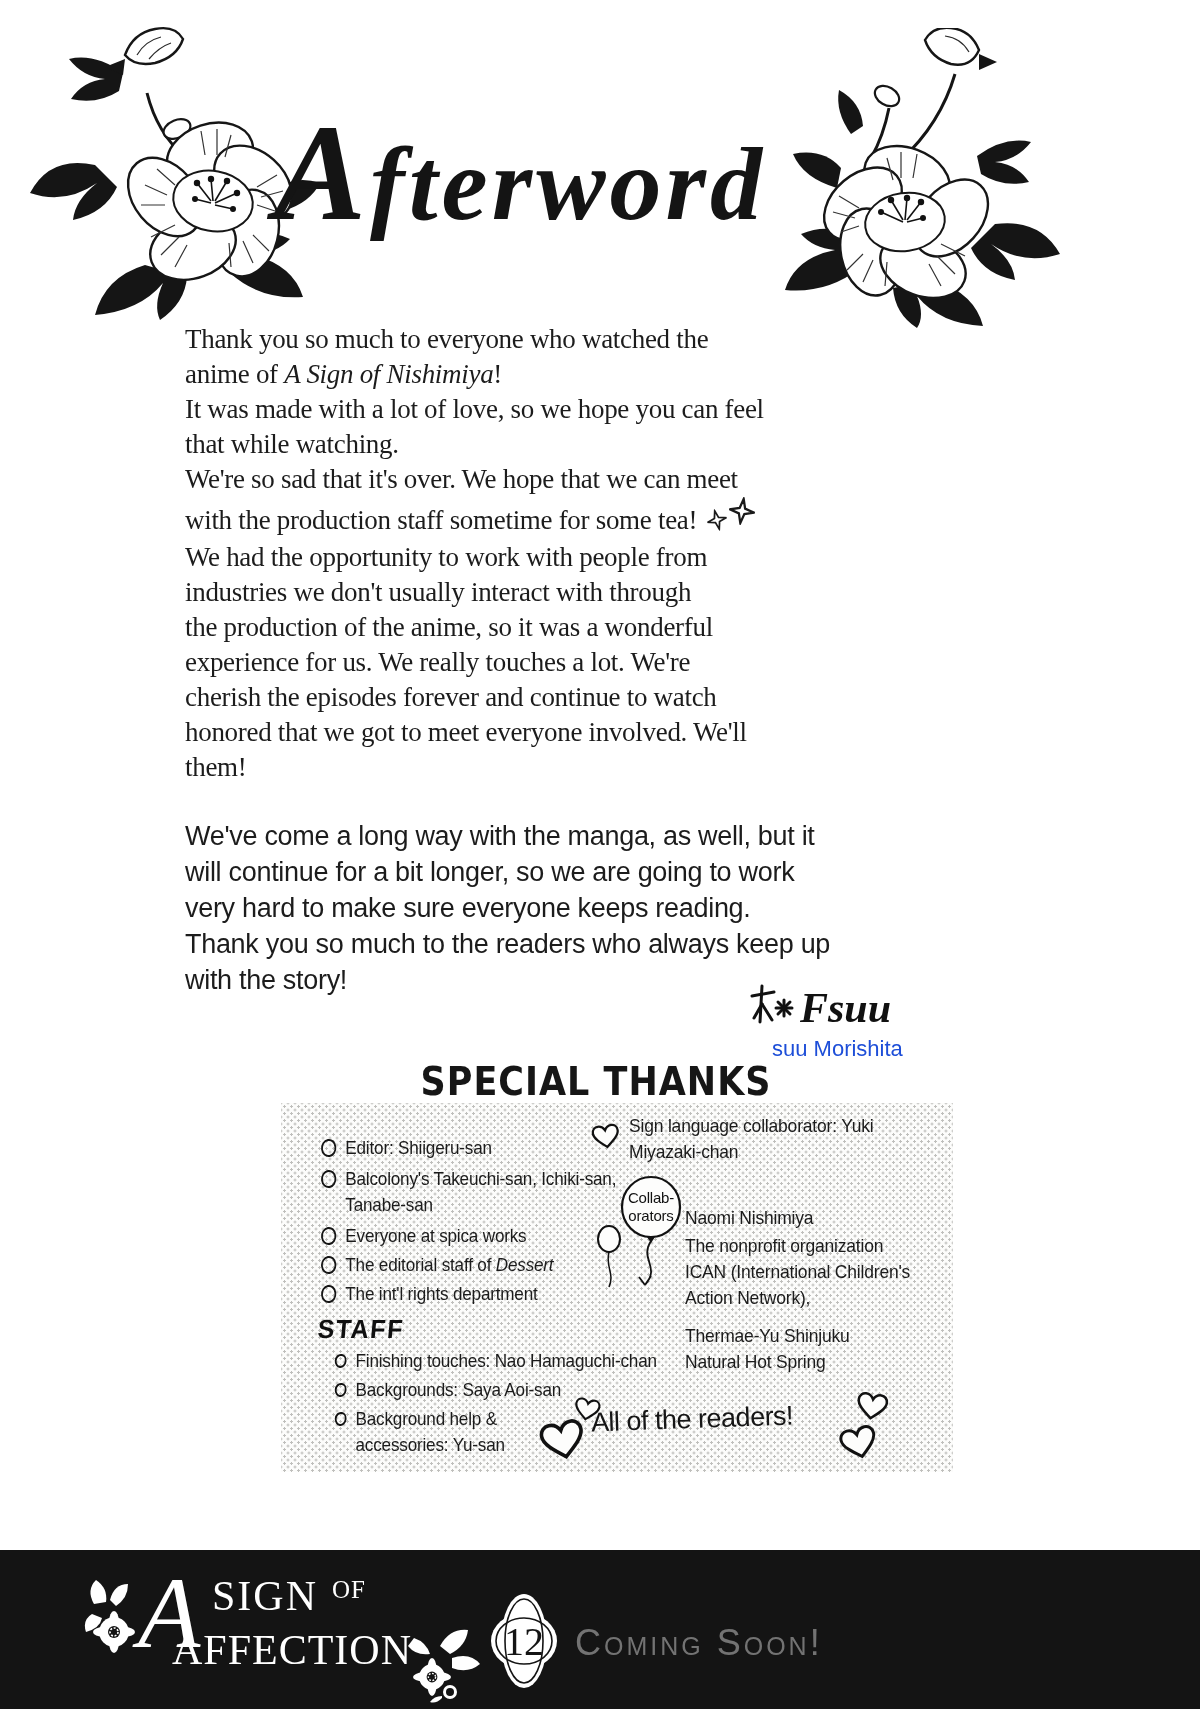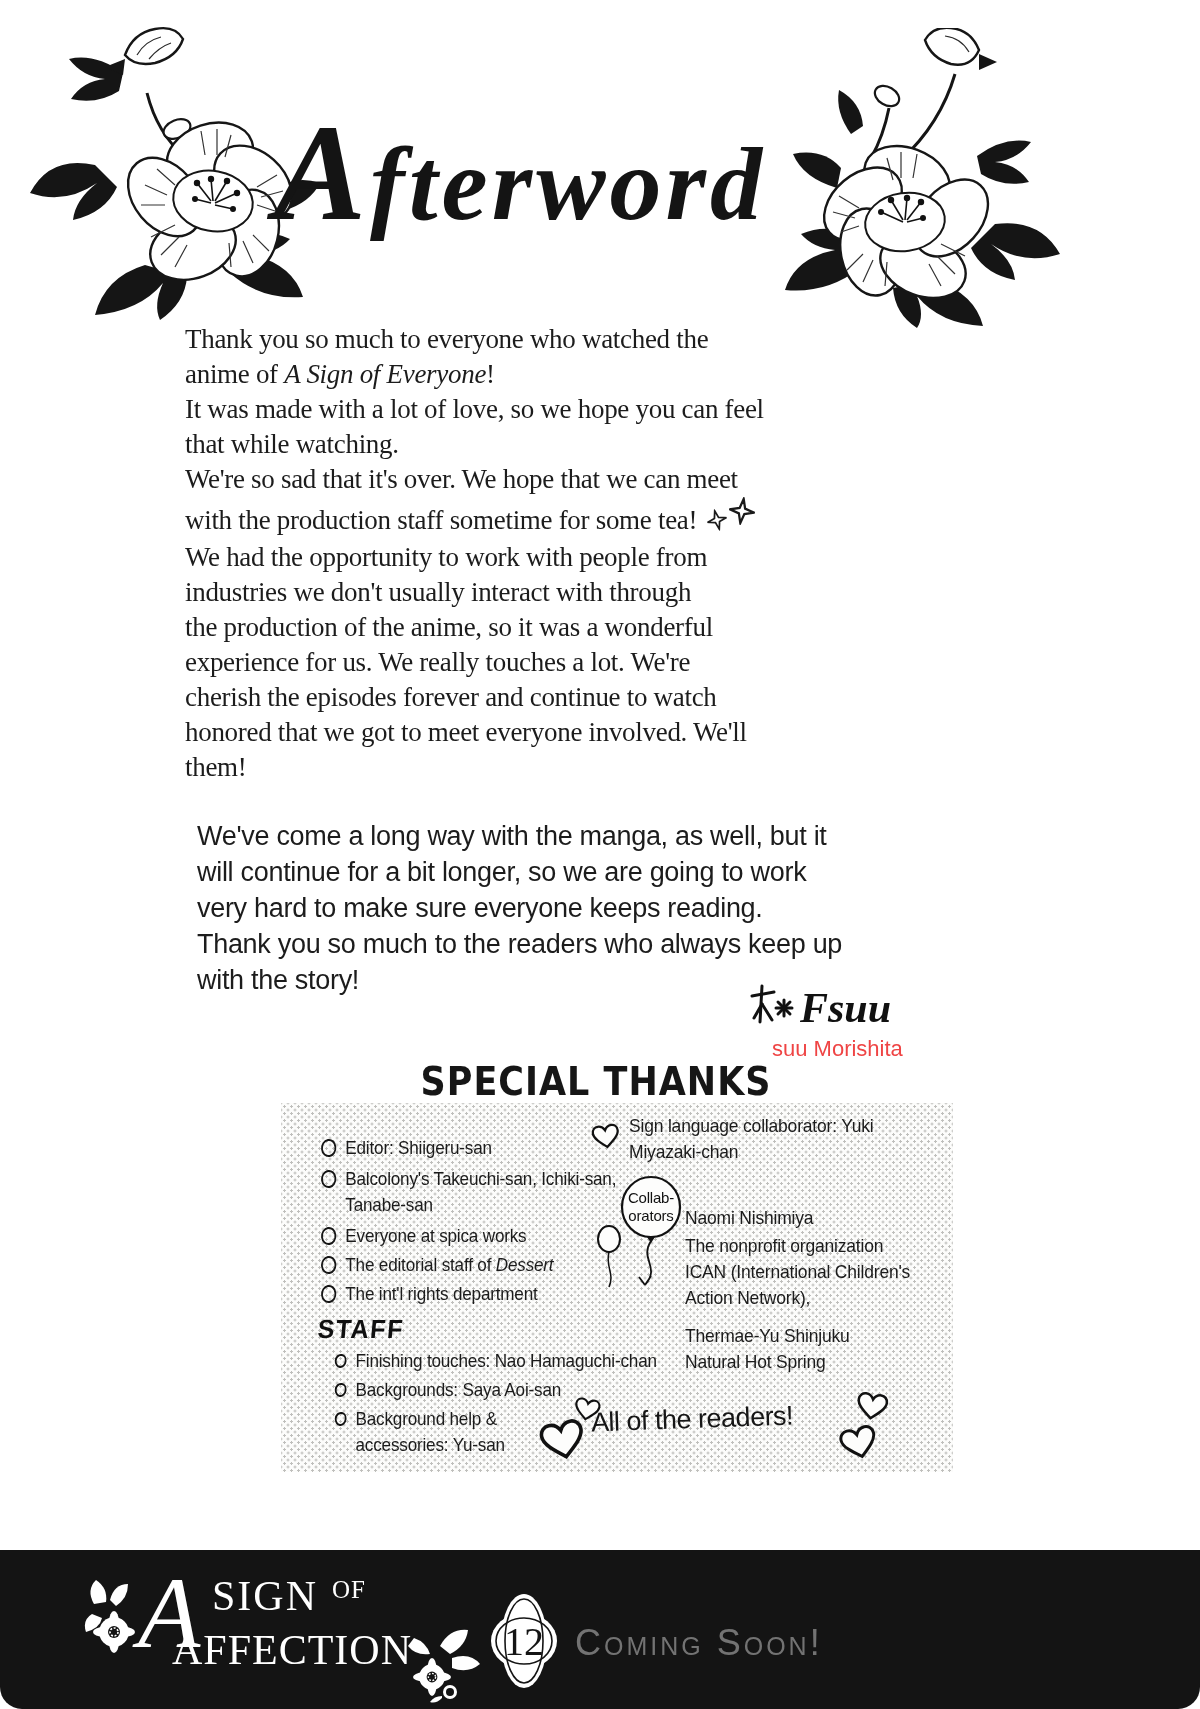--- a/index.html
+++ b/index.html
@@ -1,36 +1,36 @@
 <!DOCTYPE html>
 <html><head>
 <meta charset="utf-8">
 <style>
   html,body{margin:0;padding:0;background:#fff;}
   .page{position:relative;width:1200px;height:1709px;background:#fff;overflow:hidden;
-        font-family:"Liberation Sans",sans-serif;color:#1a1a1a;border-radius:22px;}
+        font-family:"Liberation Sans",sans-serif;color:#1a1a1a;}
 
   
   .title{position:absolute;left:230px;top:88px;width:580px;text-align:center;
          font-family:"Liberation Serif",serif;font-style:italic;font-weight:bold;
          font-size:104px;line-height:170px;letter-spacing:4px;color:#141414;}
   .title .cap{font-size:138px;}
 
   
   .body-text{position:absolute;left:185px;font-size:27px;line-height:35px;
              letter-spacing:-0.3px;color:#1c1c1c;}
   .body-text .bline{white-space:nowrap;}
   .p1{top:322px;font-family:Liberation Serif, serif;}
-  .p2{top:818px;line-height:36px;margin-left:12px;}
+  .p2{top:818px;line-height:36px;}
   .em-title{font-style:italic;}
   .sparkles{display:inline-block;margin-left:10px;vertical-align:-2px;}
 
   
   .sig-mark{position:absolute;left:748px;top:978px;}
-  .sig-name{position:absolute;left:772px;top:1036px;font-size:22px;letter-spacing:0px;color:#ef4444;}
+  .sig-name{position:absolute;left:772px;top:1036px;font-size:22px;letter-spacing:0px;color:#1d4ed8;}
 
   
   .special-heading{position:absolute;left:260px;top:1062px;width:672px;text-align:center;
         font-family:"DejaVu Sans",sans-serif;font-weight:bold;font-size:35px;letter-spacing:1px;
         transform:scaleY(1.12);color:#161616;}
   .thanks-box{position:absolute;left:281px;top:1103px;width:672px;height:369px;
         background-color:#fcfcfb;
         background-image:radial-gradient(#bfbfbc 1.1px,transparent 1.25px),
                          radial-gradient(#bfbfbc 1.1px,transparent 1.25px);
         background-size:7px 7px;background-position:0 0,3.5px 3.5px;
@@ -159,21 +159,21 @@
         <path d="M168 194 L152 190" fill="none"></path>
           <circle cx="152" cy="190" r="2.2"></circle>
       </g>
     </g>
   </svg>
 
   <div class="title"><span class="cap">A</span><span>fterword</span></div>
 
   <div class="body-text p1">
     <div class="bline">Thank you so much to everyone who watched the</div>
-    <div class="bline"><span>anime of </span><span class="em-title">A Sign of Everyone</span><span>!</span></div>
+    <div class="bline"><span>anime of </span><span class="em-title">A Sign of Nishimiya</span><span>!</span></div>
     <div class="bline">It was made with a lot of love, so we hope you can feel</div>
     <div class="bline">that while watching.</div>
     <div class="bline">We're so sad that it's over. We hope that we can meet</div>
     <div class="bline"><span>with the production staff sometime for some tea!</span><span class="sparkles"><svg width="20" height="22" viewBox="0 0 16 16" style="transform:rotate(-14deg)">
             <path d="M8 0.5 L9.7 6.3 L15.5 8 L9.7 9.7 L8 15.5 L6.3 9.7 L0.5 8 L6.3 6.3 Z" fill="#fff" stroke="#1a1a1a" stroke-width="1.4"></path>
           </svg><svg width="26" height="28" viewBox="0 0 16 16" style="transform:rotate(8deg);margin-left:2px;vertical-align:6px;">
             <path d="M8 0.5 L9.7 6.3 L15.5 8 L9.7 9.7 L8 15.5 L6.3 9.7 L0.5 8 L6.3 6.3 Z" fill="#fff" stroke="#1a1a1a" stroke-width="1.4"></path>
           </svg></span></div>
     <div class="bline">We had the opportunity to work with people from</div>
     <div class="bline">industries we don't usually interact with through</div>

